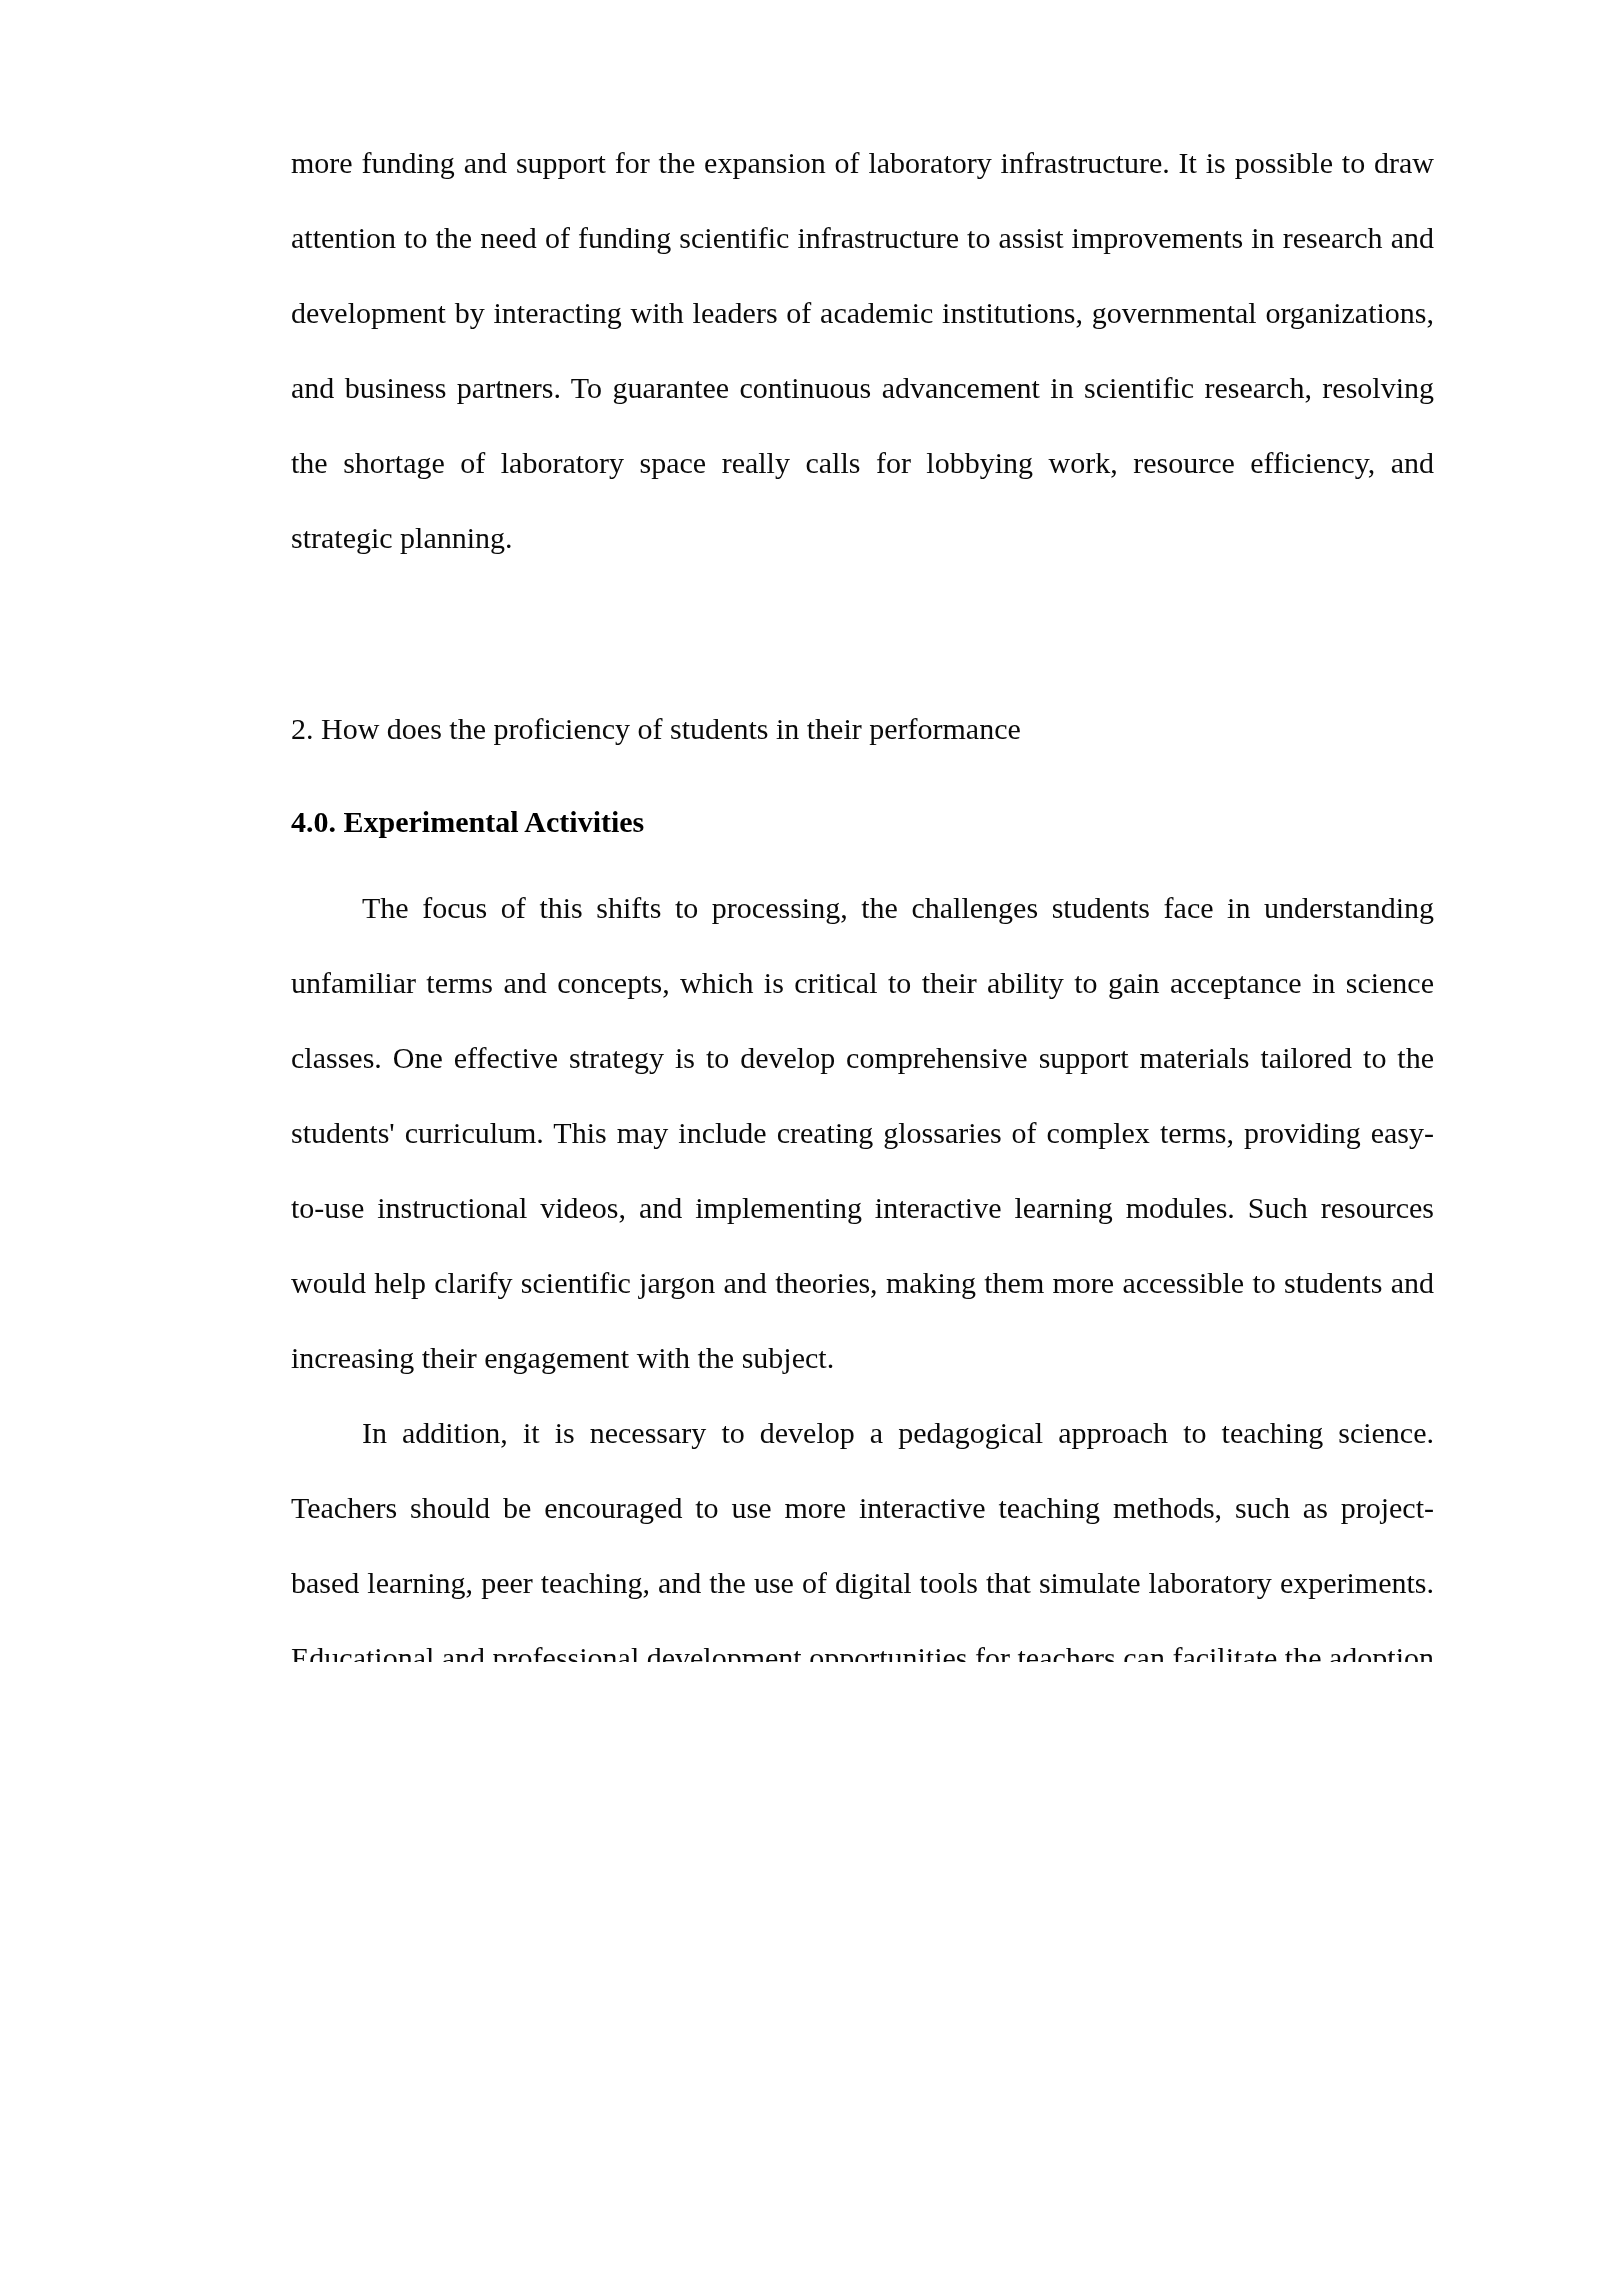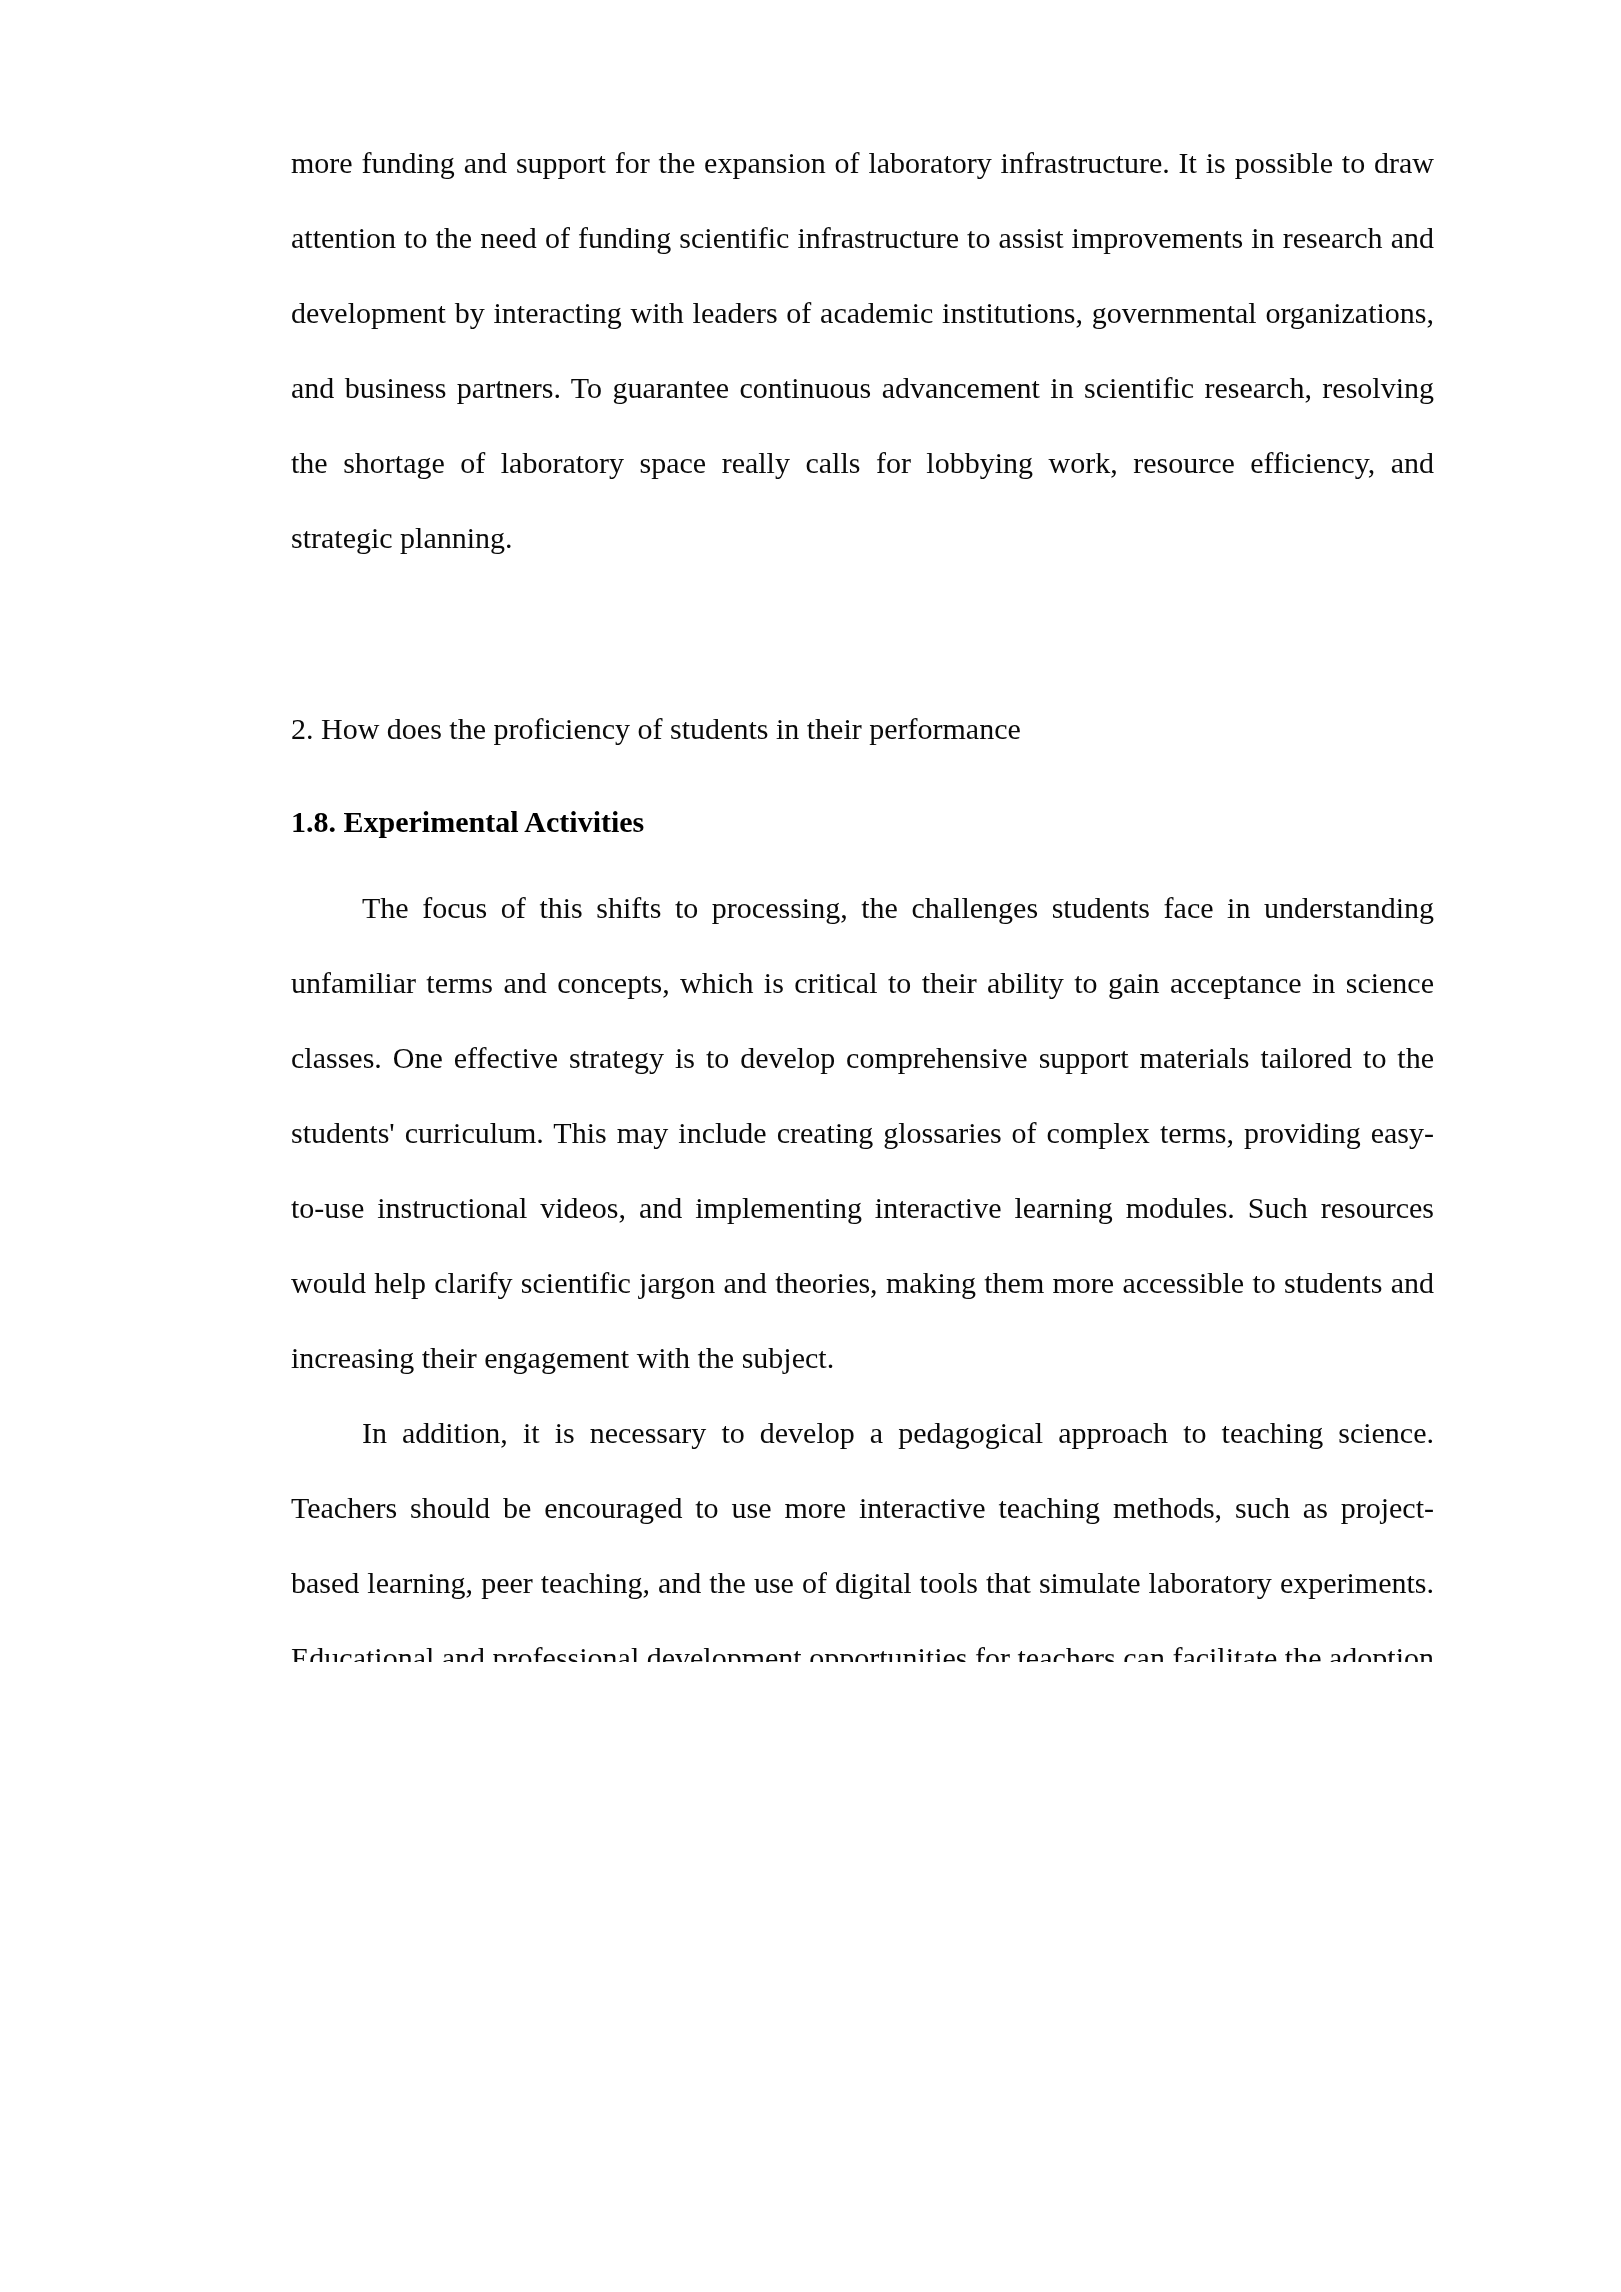--- a/index.html
+++ b/index.html
@@ -94,21 +94,21 @@
   <div class="content">
 
     <p class="para continued">more funding and support for the expansion of laboratory infrastructure. It is possible to draw attention to the need of funding scientific infrastructure to assist improvements in research and development by interacting with leaders of academic institutions, governmental organizations, and business partners. To guarantee continuous advancement in scientific research, resolving the shortage of laboratory space really calls for lobbying work, resource efficiency, and strategic planning.</p>
 
     <div class="spacer-after-para1"></div>
 
     <p class="heading-num">2. How does the proficiency of students in their performance</p>
 
     <div class="gap-heading"></div>
 
-    <p class="heading-sub">1.8. Experimental Activities</p>
+    <p class="heading-sub">4.0. Experimental Activities</p>
 
     <div class="spacer-before-body"></div>
 
     <p class="para indented">The focus of this shifts to processing, the challenges students face in understanding unfamiliar terms and concepts, which is critical to their ability to gain acceptance in science classes. One effective strategy is to develop comprehensive support materials tailored to the students' curriculum. This may include creating glossaries of complex terms, providing easy-to-use instructional videos, and implementing interactive learning modules. Such resources would help clarify scientific jargon and theories, making them more accessible to students and increasing their engagement with the subject.</p>
 
     <p class="para indented">In addition, it is necessary to develop a pedagogical approach to teaching science. Teachers should be encouraged to use more interactive teaching methods, such as project-based learning, peer teaching, and the use of digital tools that simulate laboratory experiments. Educational and professional development opportunities for teachers can facilitate the adoption of these innovative teaching strategies. Additionally, a classroom environment that encourages questions and curiosity can significantly</p>
 
   </div>
 
   <div class="page-number">38</div>

